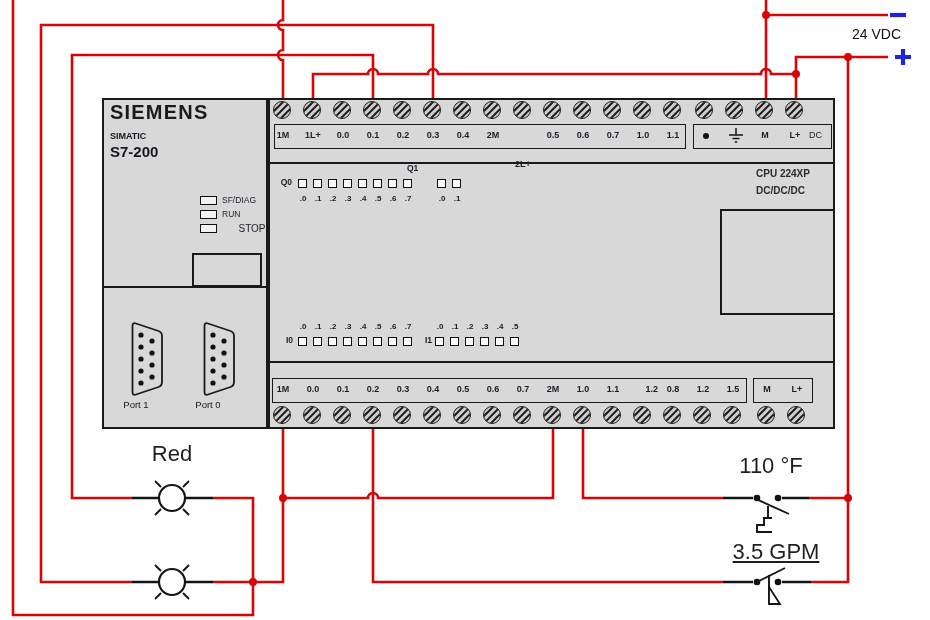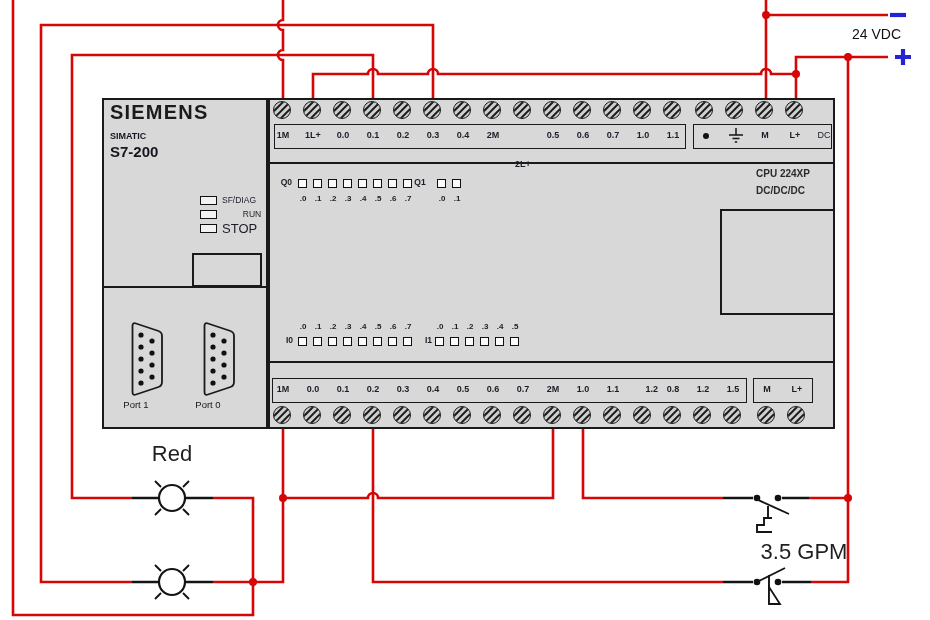--- a/index.html
+++ b/index.html
@@ -148,21 +148,22 @@
         <circle cx="10" cy="63" r="2.6"></circle>
     <circle cx="21" cy="21" r="2.6"></circle>
         <circle cx="21" cy="33" r="2.6"></circle>
         <circle cx="21" cy="45" r="2.6"></circle>
         <circle cx="21" cy="57" r="2.6"></circle>
       </g>
   </svg>
 
   <div id="vdc-label">24 VDC</div>
   <div class="big" style="left:132px;top:441px;width:80px;">Red</div>
-  <div class="big" style="left:724px;top:539px;width:160px;">3.5 GPM</div>
+  <div class="big" style="left:711px;top:453px;width:120px;">110 °F</div>
+  <div class="big" style="left:696px;top:539px;width:160px;text-decoration:underline;">3.5 GPM</div>
 
 <div class="lbl" style="left: 268px; top: 130px; width: 30px; font-size: 9px; font-weight: bold; text-align: center;">1M</div>
     <div class="screw" style="left: 273.4px; top: 101px;"></div>
     <div class="lbl" style="left: 298px; top: 130px; width: 30px; font-size: 9px; font-weight: bold; text-align: center;">1L+</div>
     <div class="screw" style="left: 303.4px; top: 101px;"></div>
     <div class="lbl" style="left: 328px; top: 130px; width: 30px; font-size: 9px; font-weight: bold; text-align: center;">0.0</div>
     <div class="screw" style="left: 333.4px; top: 101px;"></div>
     <div class="lbl" style="left: 358px; top: 130px; width: 30px; font-size: 9px; font-weight: bold; text-align: center;">0.1</div>
     <div class="screw" style="left: 363.4px; top: 101px;"></div>
     <div class="lbl" style="left: 388px; top: 130px; width: 30px; font-size: 9px; font-weight: bold; text-align: center;">0.2</div>
@@ -180,21 +181,21 @@
     <div class="lbl" style="left: 568px; top: 130px; width: 30px; font-size: 9px; font-weight: bold; text-align: center;">0.6</div>
     <div class="screw" style="left: 573.4px; top: 101px;"></div>
     <div class="lbl" style="left: 598px; top: 130px; width: 30px; font-size: 9px; font-weight: bold; text-align: center;">0.7</div>
     <div class="screw" style="left: 603.4px; top: 101px;"></div>
     <div class="lbl" style="left: 628px; top: 130px; width: 30px; font-size: 9px; font-weight: bold; text-align: center;">1.0</div>
     <div class="screw" style="left: 633.4px; top: 101px;"></div>
     <div class="lbl" style="left: 658px; top: 130px; width: 30px; font-size: 9px; font-weight: bold; text-align: center;">1.1</div>
     <div class="screw" style="left: 663.4px; top: 101px;"></div>
     <div class="lbl" style="left: 750px; top: 130px; width: 30px; font-size: 9px; font-weight: bold; text-align: center;">M</div>
     <div class="lbl" style="left: 780px; top: 130px; width: 30px; font-size: 9px; font-weight: bold; text-align: center;">L+</div>
-    <div class="lbl" style="left: 809px; top: 130px; width: 30px; font-size: 9px; font-weight: normal; text-align: center;">DC</div>
+    <div class="lbl" style="left: 809px; top: 130px; width: 30px; font-size: 9px; font-weight: normal; text-align: left;">DC</div>
     <div class="screw" style="left: 695.4px; top: 101px;"></div>
     <div class="screw" style="left: 725.4px; top: 101px;"></div>
     <div class="screw" style="left: 755.4px; top: 101px;"></div>
     <div class="screw" style="left: 785.4px; top: 101px;"></div>
     <div class="lbl" style="left: 268px; top: 384px; width: 30px; font-size: 9px; font-weight: bold; text-align: center;">1M</div>
     <div class="screw" style="left: 273.4px; top: 406px;"></div>
     <div class="lbl" style="left: 298px; top: 384px; width: 30px; font-size: 9px; font-weight: bold; text-align: center;">0.0</div>
     <div class="screw" style="left: 303.4px; top: 406px;"></div>
     <div class="lbl" style="left: 328px; top: 384px; width: 30px; font-size: 9px; font-weight: bold; text-align: center;">0.1</div>
     <div class="screw" style="left: 333.4px; top: 406px;"></div>
@@ -238,21 +239,21 @@
     <div class="led" style="left: 342.7px; top: 179px;"></div>
     <div class="lbl" style="left: 340px; top: 193px; width: 16px; font-size: 8px; font-weight: bold; text-align: center;">.3</div>
     <div class="led" style="left: 357.7px; top: 179px;"></div>
     <div class="lbl" style="left: 355px; top: 193px; width: 16px; font-size: 8px; font-weight: bold; text-align: center;">.4</div>
     <div class="led" style="left: 372.7px; top: 179px;"></div>
     <div class="lbl" style="left: 370px; top: 193px; width: 16px; font-size: 8px; font-weight: bold; text-align: center;">.5</div>
     <div class="led" style="left: 387.7px; top: 179px;"></div>
     <div class="lbl" style="left: 385px; top: 193px; width: 16px; font-size: 8px; font-weight: bold; text-align: center;">.6</div>
     <div class="led" style="left: 402.7px; top: 179px;"></div>
     <div class="lbl" style="left: 400px; top: 193px; width: 16px; font-size: 8px; font-weight: bold; text-align: center;">.7</div>
-    <div class="lbl" style="left: 407px; top: 177px; width: 26px; font-size: 8.5px; font-weight: bold; text-align: center;">Q1</div>
+    <div class="lbl" style="left: 407px; top: 163px; width: 26px; font-size: 8.5px; font-weight: bold; text-align: left;">Q1</div>
     <div class="led" style="left: 436.7px; top: 179px;"></div>
     <div class="lbl" style="left: 434px; top: 193px; width: 16px; font-size: 8px; font-weight: bold; text-align: center;">.0</div>
     <div class="led" style="left: 451.7px; top: 179px;"></div>
     <div class="lbl" style="left: 449px; top: 193px; width: 16px; font-size: 8px; font-weight: bold; text-align: center;">.1</div>
     <div class="lbl" style="left: 267px; top: 335px; width: 26px; font-size: 8.5px; font-weight: bold; text-align: right;">I0</div>
     <div class="led" style="left: 297.7px; top: 337px;"></div>
     <div class="lbl" style="left: 295px; top: 321px; width: 16px; font-size: 8px; font-weight: bold; text-align: center;">.0</div>
     <div class="led" style="left: 312.7px; top: 337px;"></div>
     <div class="lbl" style="left: 310px; top: 321px; width: 16px; font-size: 8px; font-weight: bold; text-align: center;">.1</div>
     <div class="led" style="left: 327.7px; top: 337px;"></div>
@@ -276,18 +277,18 @@
     <div class="lbl" style="left: 462px; top: 321px; width: 16px; font-size: 8px; font-weight: bold; text-align: center;">.2</div>
     <div class="led" style="left: 479.7px; top: 337px;"></div>
     <div class="lbl" style="left: 477px; top: 321px; width: 16px; font-size: 8px; font-weight: bold; text-align: center;">.3</div>
     <div class="led" style="left: 494.7px; top: 337px;"></div>
     <div class="lbl" style="left: 492px; top: 321px; width: 16px; font-size: 8px; font-weight: bold; text-align: center;">.4</div>
     <div class="led" style="left: 509.7px; top: 337px;"></div>
     <div class="lbl" style="left: 507px; top: 321px; width: 16px; font-size: 8px; font-weight: bold; text-align: center;">.5</div>
     <div class="statusbox" style="left: 200px; top: 196px;"></div>
     <div class="lbl" style="left: 222px; top: 195px; width: 60px; font-size: 8.5px; font-weight: normal; text-align: left;">SF/DIAG</div>
     <div class="statusbox" style="left: 200px; top: 210px;"></div>
-    <div class="lbl" style="left: 222px; top: 209px; width: 60px; font-size: 8.5px; font-weight: normal; text-align: center;">RUN</div>
+    <div class="lbl" style="left: 222px; top: 209px; width: 60px; font-size: 8.5px; font-weight: normal; text-align: left;">RUN</div>
     <div class="statusbox" style="left: 200px; top: 224px;"></div>
-    <div class="lbl" style="left: 222px; top: 223px; width: 60px; font-size: 13px; font-weight: normal; text-align: left;">STOP</div>
+    <div class="lbl" style="left: 222px; top: 223px; width: 60px; font-size: 10px; font-weight: normal; text-align: center;">STOP</div>
     <div class="portlabel" style="left: 106px; top: 399px;">Port 1</div>
     <div class="portlabel" style="left: 178px; top: 399px;">Port 0</div>
   </div>
 
 </body></html>

